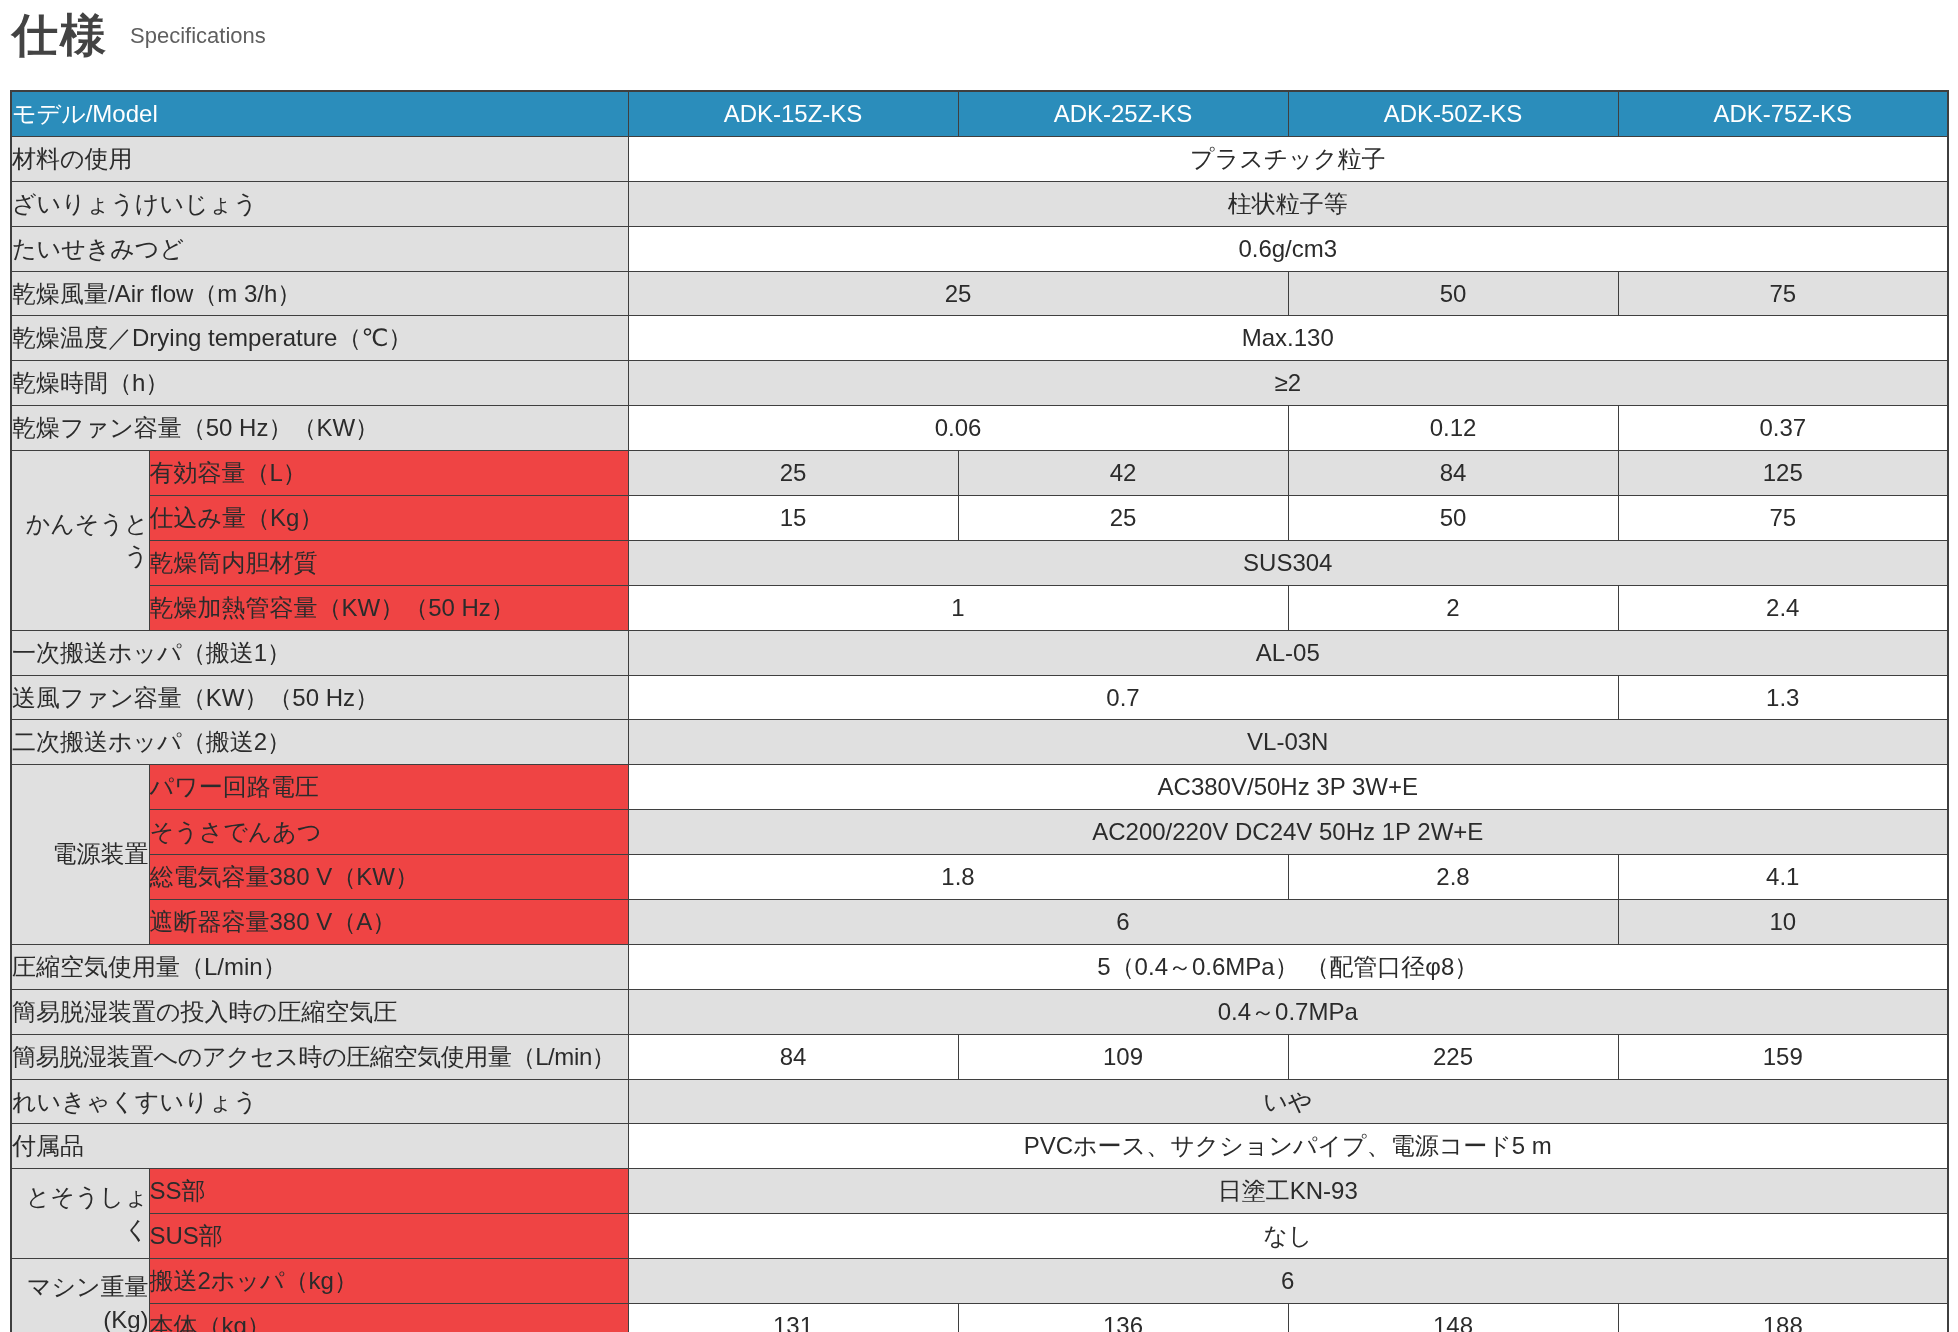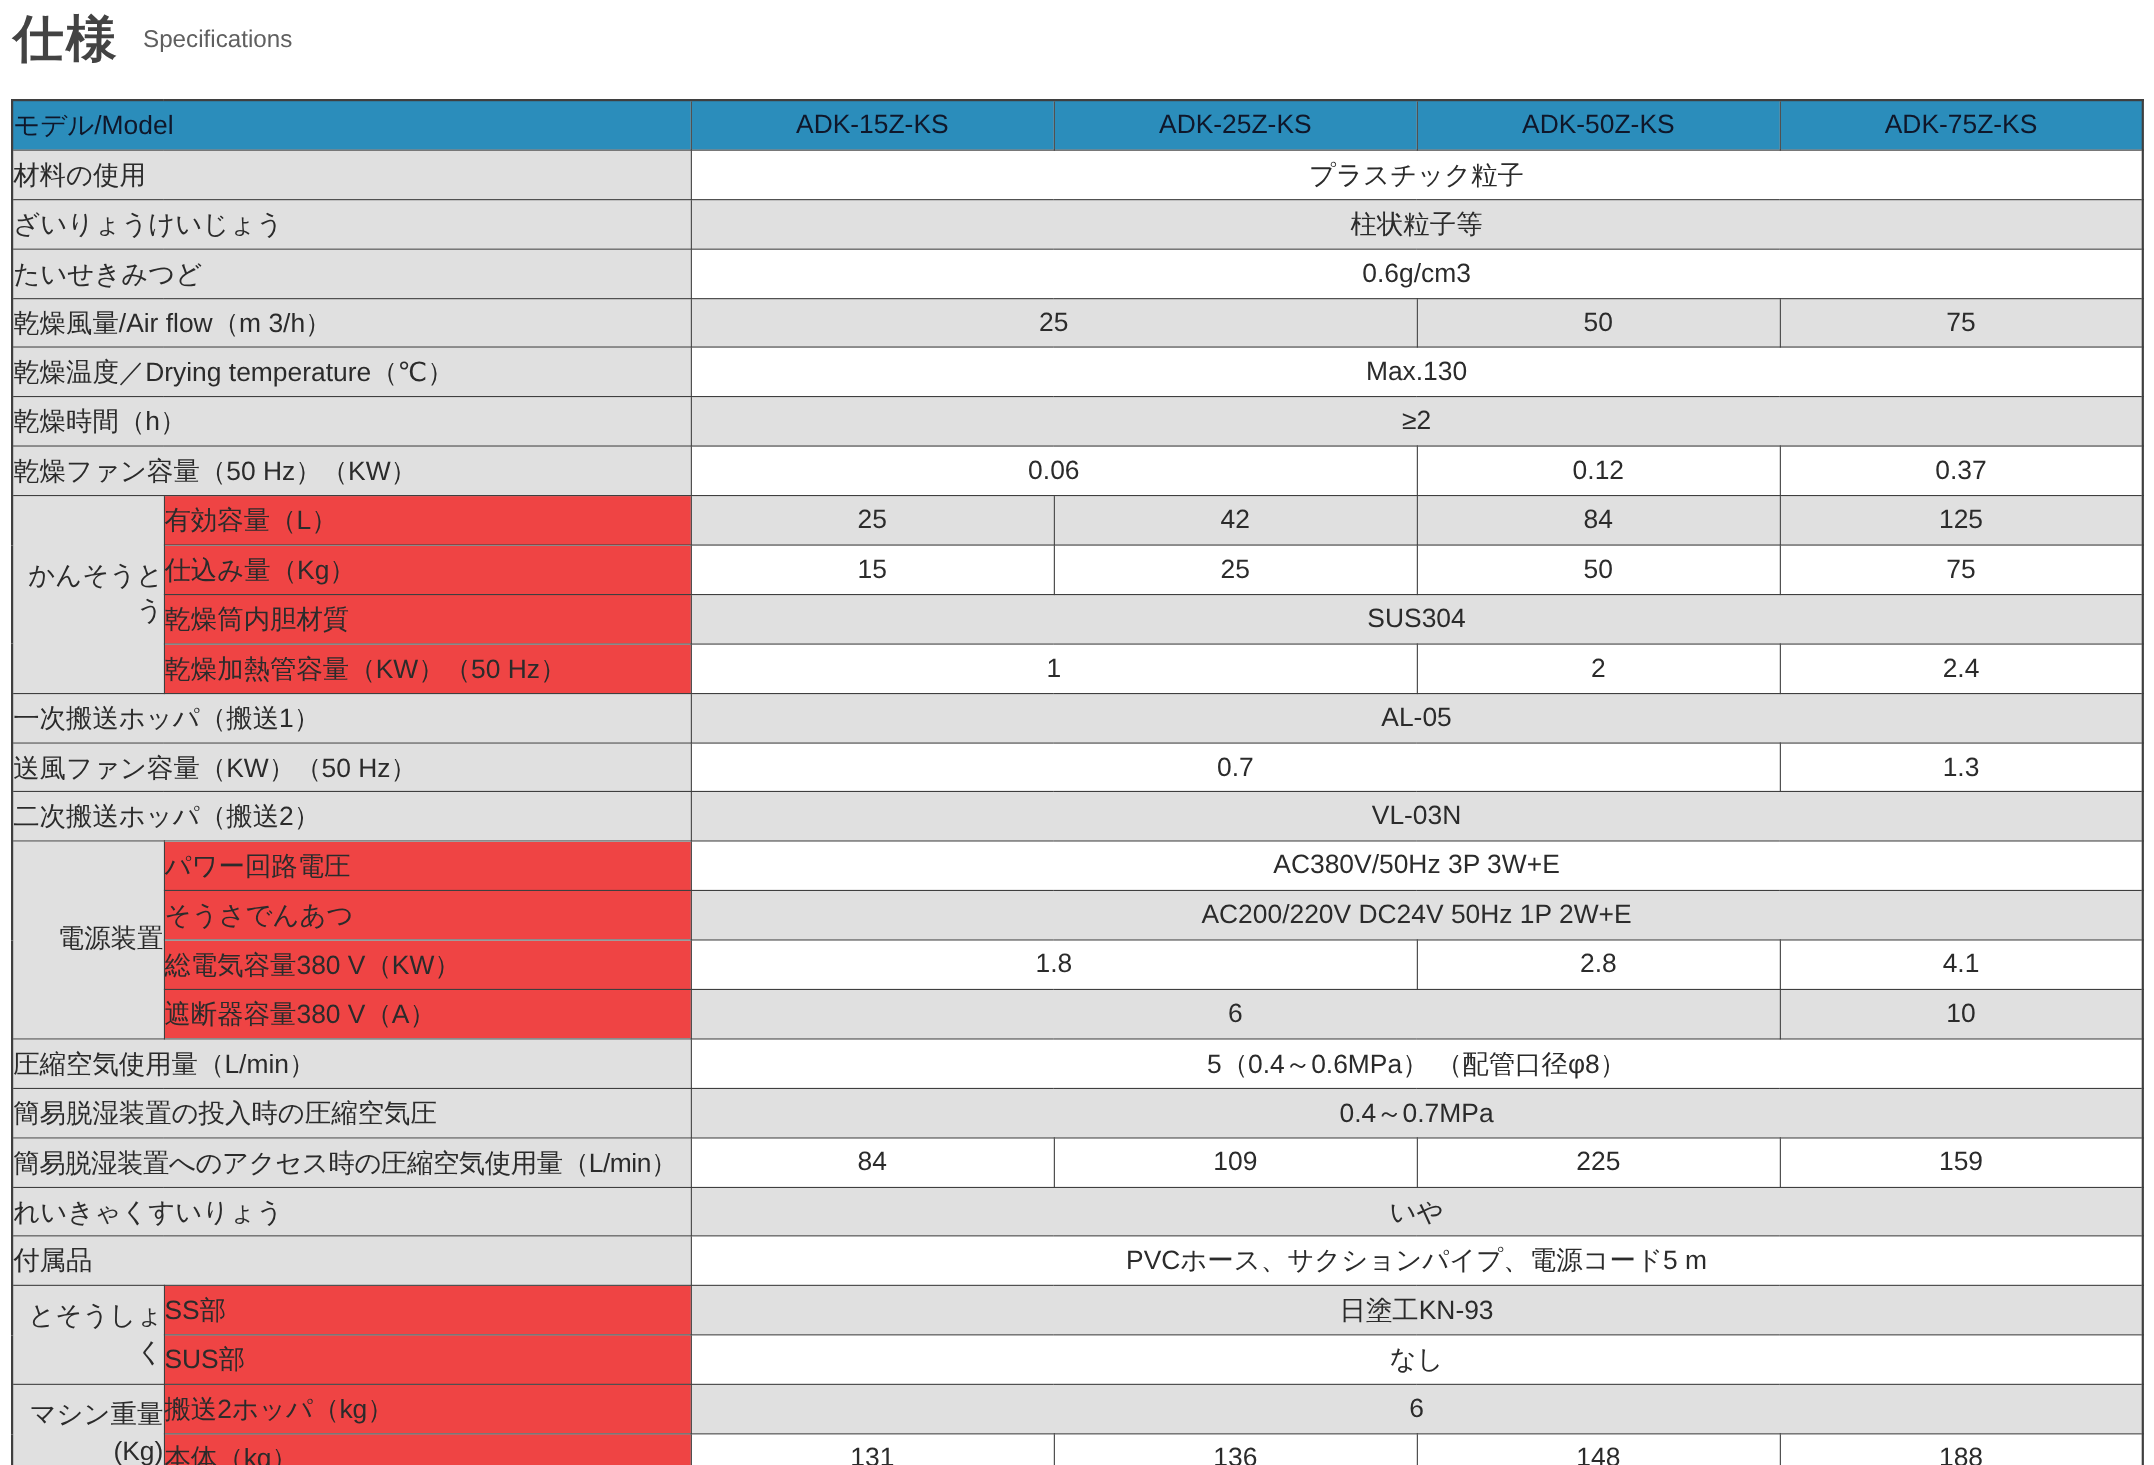--- a/index.html
+++ b/index.html
@@ -16,21 +16,21 @@
     border-collapse:collapse;table-layout:fixed;
     width:1937px;margin-left:-2px;margin-top:26px;
     border:2px solid #3f3f3f;
   }
   table.spec th,table.spec td{
     border:1px solid #3f3f3f;
     font-size:24px;height:43.9px;
     padding:0;overflow:hidden;vertical-align:middle;
   }
   thead tr{height:44px;}
-  th{background:#2b8dbb;color:#0f172a;font-weight:normal;}
+  th{background:#2b8dbb;color:#ffffff;font-weight:normal;}
   th.model-th{text-align:left;padding-left:16px;}
   th.col-th{text-align:center;}
   td.lab{background:#e0e0e0;text-align:left;padding-left:16px;white-space:nowrap;}
   td.sub{background:#ef4444;text-align:left;padding-left:9px;white-space:nowrap;margin-left:25px;}
   td.grp{background:#e0e0e0;text-align:right;padding-left:11px;line-height:1.35;}
   td.tight{font-size:22px;letter-spacing:-0.4px;}
   td.val{text-align:center;}
   td.w{background:#ffffff;}
   td.g{background:#e0e0e0;}
 </style>

